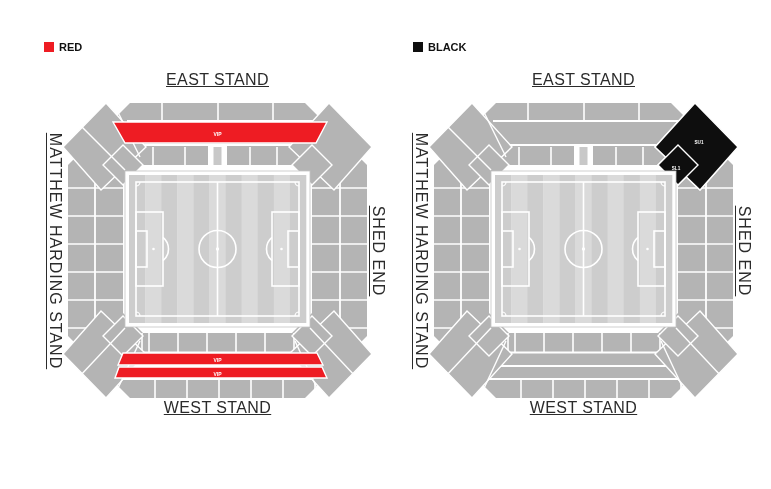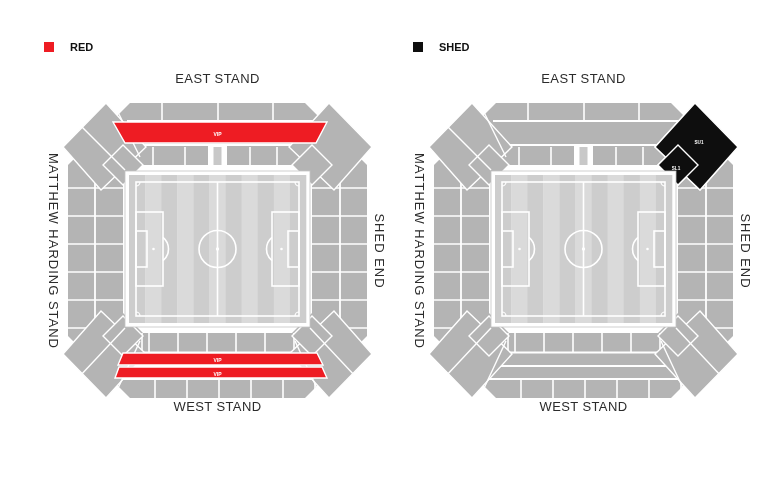--- a/index.html
+++ b/index.html
@@ -1,44 +1,44 @@
 <!DOCTYPE html>
 <html><head>
 <meta charset="utf-8">
 <style>
   html,body{margin:0;padding:0;background:#ffffff;}
   body{width:771px;height:489px;position:relative;overflow:hidden;
        font-family:"Liberation Sans", sans-serif;color:#222;}
-  .legend{position:absolute;display:flex;align-items:center;gap:16px;
+  .legend{position:absolute;display:flex;align-items:center;gap:5px;
           font-size:11px;font-weight:bold;color:#111;}
   .legend .swatch{width:10px;height:10px;display:inline-block;}
   #legend-red{left:44px;top:41px;}
   #legend-black{left:413px;top:41px;}
   .map{position:absolute;width:345px;height:377px;top:62px;}
   #map-red{left:45px;}
   #map-black{left:411px;}
   .map svg{position:absolute;left:0;top:0;}
-  .stand-label{position:absolute;font-size:13px;letter-spacing:.4px;color:#2b2b2b;white-space:nowrap;}
+  .stand-label{position:absolute;font-size:16px;letter-spacing:.4px;color:#2b2b2b;white-space:nowrap;text-decoration:underline;}
   .stand-label.h{left:0;right:0;text-align:center;}
   .stand-label.top-l{top:9px;}
   .stand-label.bottom-l{top:337px;}
   .stand-label.vert{writing-mode:vertical-rl;top:50%;transform:translateY(-50%);letter-spacing:1px;}
   .stand-label.left-l{left:1px;}
   .stand-label.right-l{right:3px;}
 </style>
 </head>
 <body>
 
 <div class="legend" id="legend-red">
   <span class="swatch" style="background: rgb(238, 28, 35);"></span>
   <span>RED</span>
 </div>
 <div class="legend" id="legend-black">
   <span class="swatch" style="background: rgb(14, 14, 14);"></span>
-  <span>SHED</span>
+  <span>BLACK</span>
 </div>
 
 <div class="map" id="map-red">
   <div class="stand-label h top-l">EAST STAND</div>
   <div class="stand-label h bottom-l">WEST STAND</div>
   <div class="stand-label vert left-l">MATTHEW HARDING STAND</div>
   <div class="stand-label vert right-l">SHED END</div>
   <svg width="345" height="377" viewBox="0 0 345 377">
       <path d="M 85,41 H 260 L 322,103 V 274 L 260,336 H 85 L 23,274 V 103 Z M 98,103 H 247 L 267,123 V 251 L 247,271 H 98 L 78,251 V 123 Z" fill="#b4b4b4" fill-rule="evenodd"></path>
       <path d="M 82,59 H 270" stroke="#ffffff" stroke-width="1.8" fill="none"></path>

